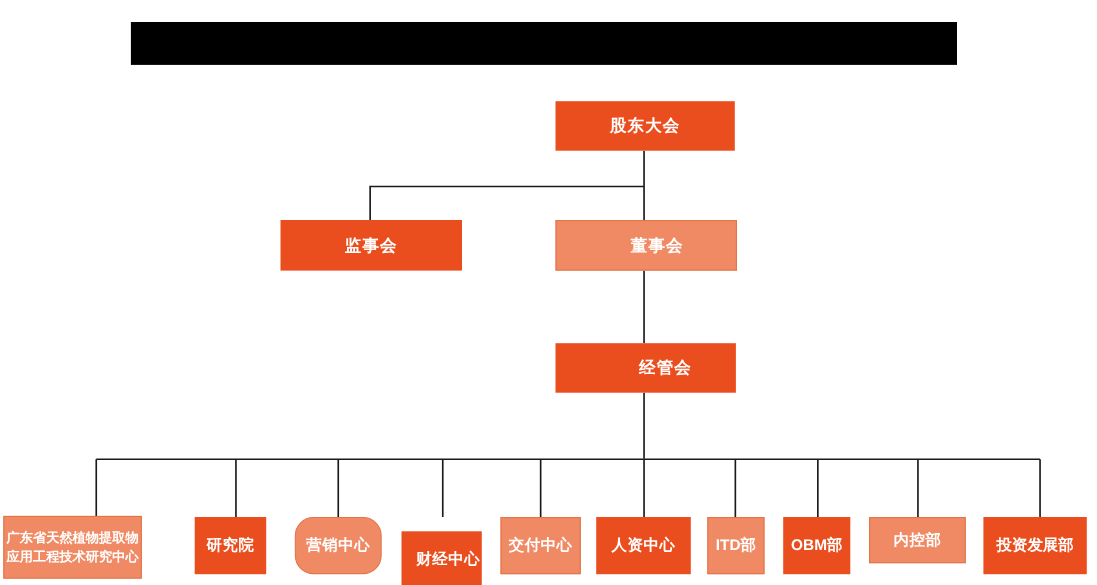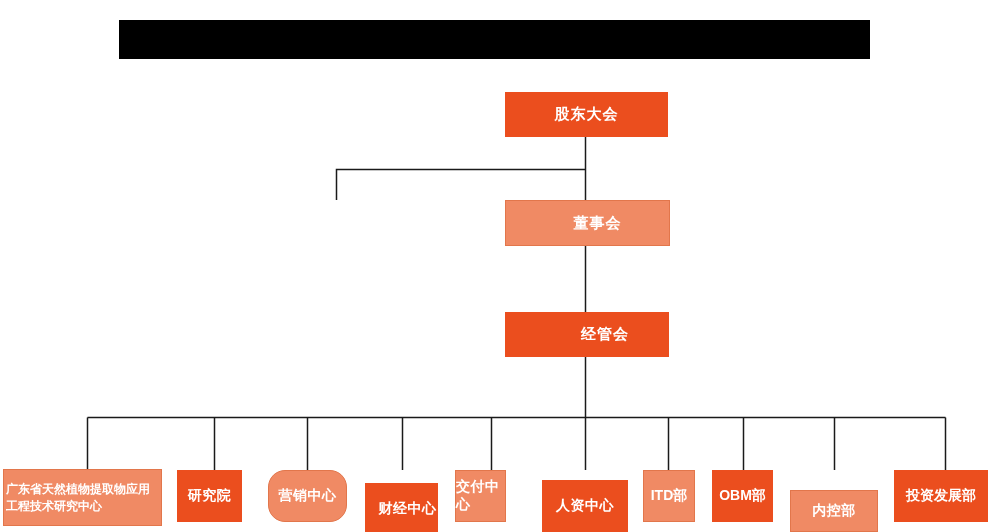--- a/index.html
+++ b/index.html
@@ -45,30 +45,30 @@
 
   .lvl2 { font-size: 15px; }
   .leaf { font-size: 14px; letter-spacing: 0.5px; }
 
   
   .n-shareholders { left: 505px; top: 92px;  width: 163px; height: 45px; }
   .n-supervisory  { left: 255px; top: 200px; width: 165px; height: 46px; }
   .n-board        { left: 505px; top: 200px; width: 165px; height: 46px; padding-left: 20px; }
   .n-management   { left: 505px; top: 312px; width: 164px; height: 45px; padding-left: 36px; }
 
-  .n-research-center    { left: 3px;   top: 469px; width: 159px; height: 57px;
+  .n-research-center    { left: 3px;   top: 469px; width: 126px; height: 57px;
                           font-size: 12px; letter-spacing: 0; line-height: 1.35; padding: 2px; }
   .n-research-institute { left: 177px; top: 470px; width: 65px; height: 52px; }
   .n-marketing          { left: 268px; top: 470px; width: 79px; height: 52px; border-radius: 17px; }
   .n-finance            { left: 365px; top: 483px; width: 73px; height: 52px; padding-left: 12px; }
-  .n-delivery           { left: 455px; top: 470px; width: 51px; height: 52px; }
-  .n-hr                 { left: 542px; top: 480px; width: 86px; height: 52px; }
+  .n-delivery           { left: 455px; top: 470px; width: 73px; height: 52px; }
+  .n-hr                 { left: 542px; top: 470px; width: 86px; height: 52px; }
   .n-itd                { left: 643px; top: 470px; width: 52px; height: 52px; letter-spacing: 0; }
   .n-obm                { left: 712px; top: 470px; width: 61px; height: 52px; letter-spacing: 0; }
-  .n-internal           { left: 790px; top: 470px; width: 88px; height: 42px; margin-top: 20px; }
+  .n-internal           { left: 790px; top: 470px; width: 88px; height: 42px; }
   .n-investment         { left: 894px; top: 470px; width: 94px; height: 52px; letter-spacing: 0; }
 </style>
 </head>
 <body>
 
 <div class="stage">
 
   <div class="redact-bar"></div>
 
   <svg class="lines" viewBox="0 0 997 532" xmlns="http://www.w3.org/2000/svg">
@@ -92,20 +92,21 @@
       <path d="M585.5 417.5 L585.5 470"></path>
       <path d="M668.5 417.5 L668.5 470"></path>
       <path d="M743.5 417.5 L743.5 470"></path>
       <path d="M834.5 417.5 L834.5 470"></path>
       <path d="M945.5 417.5 L945.5 470"></path>
     </g>
   </svg>
 
   <div class="node primary lvl2 n-shareholders">股东大会</div>
 
+  <div class="node primary lvl2 n-supervisory">监事会</div>
   <div class="node secondary lvl2 n-board">董事会</div>
 
   <div class="node primary lvl2 n-management">经管会</div>
 
   <div class="node secondary leaf n-research-center">广东省天然植物提取物应用工程技术研究中心</div>
   <div class="node primary leaf n-research-institute">研究院</div>
   <div class="node secondary leaf n-marketing">营销中心</div>
   <div class="node primary leaf n-finance">财经中心</div>
   <div class="node secondary leaf n-delivery">交付中心</div>
   <div class="node primary leaf n-hr">人资中心</div>

